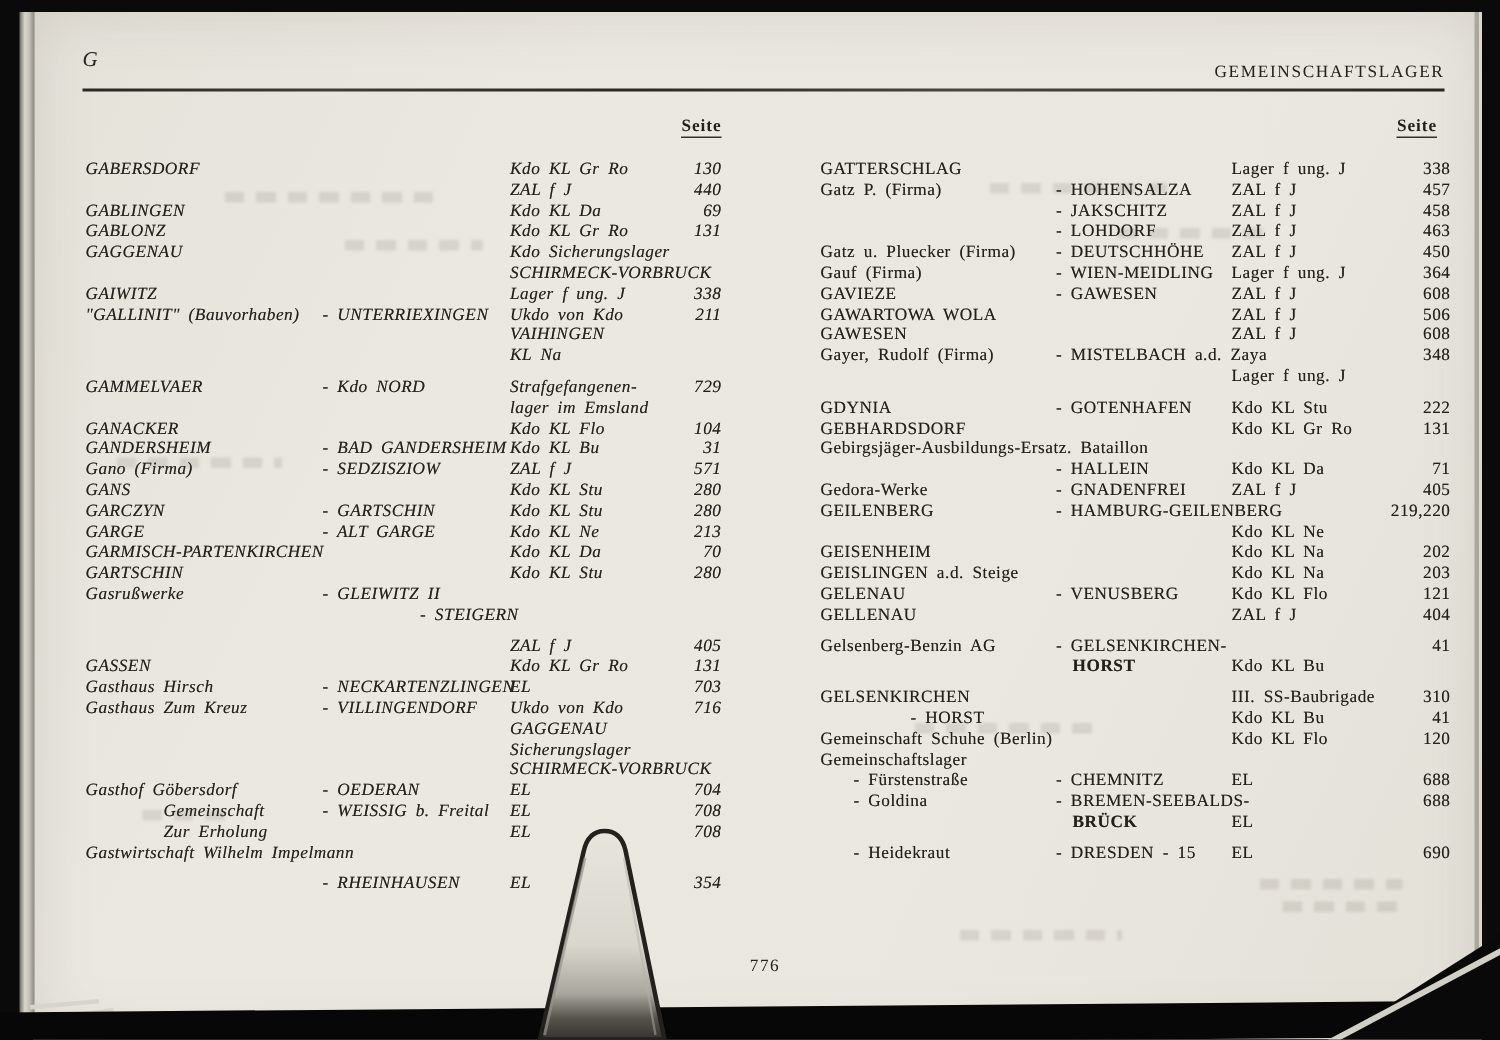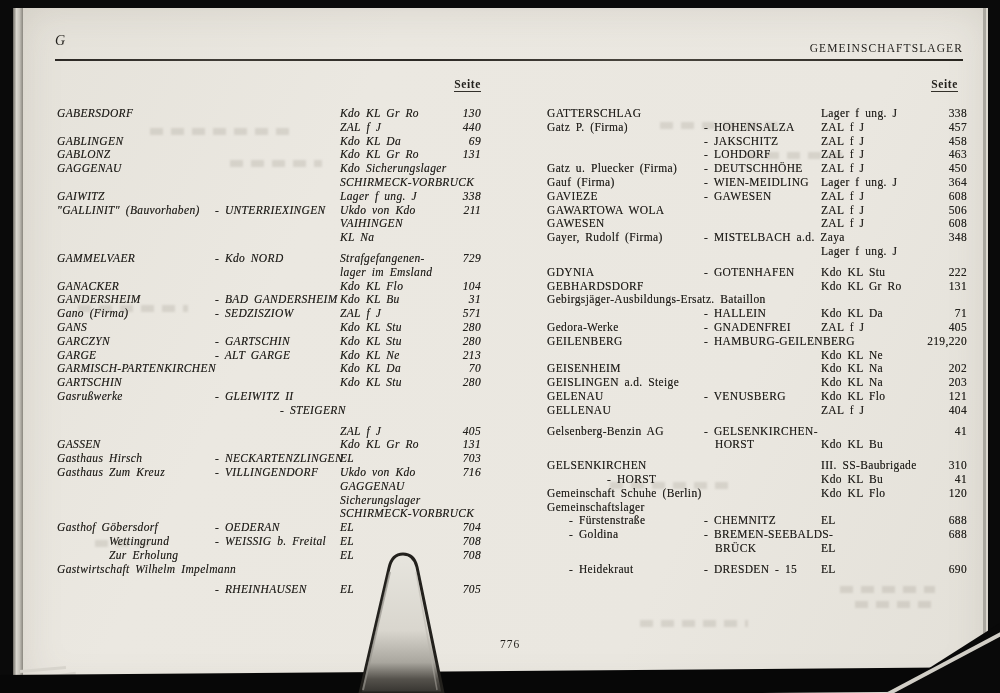--- a/index.html
+++ b/index.html
@@ -50,21 +50,21 @@
        text-shadow:0 0 .4px rgba(35,33,29,.55);}
   .col-left{left:57px; width:424px;font-style:italic;}
   .col-right{left:511px; width:420px;margin-left:36px;}
   .row{position:relative; height:13.8px;}
   .row.gap{margin-top:7px;}
   .row span{position:absolute; top:0; white-space:nowrap;}
   .c1{left:0;}
   .c1.i55{left:52px;} .c1.i22{left:22px;} .c1.i60{left:60px;}
   .c2{left:158px;}
   .col-right .c2{left:157px;text-align:center;}
-  .c2.l65{left:223px;text-align:right;} .c2.l10{left:168px;}
+  .c2.l65{left:223px;text-align:right;} .c2.l10{left:168px;font-weight:bold;}
   .c3{left:283px;text-align:right;}
   .col-right .c3{left:274px;}
   .c4{right:0; text-align:center;}
   
   .page-number{
     position:absolute; left:480px; top:638px; width:60px; text-align:center;
     font-size:11.5px; color:#23211d; z-index:2; letter-spacing:1px;
   }
   
   .ghost{
@@ -247,37 +247,37 @@
     <div class="row">
       <span class="c3">SCHIRMECK-VORBRUCK</span>
     </div>
     <div class="row">
       <span class="c1">Gasthof Göbersdorf</span>
       <span class="c2">- OEDERAN</span>
       <span class="c3">EL</span>
       <span class="c4">704</span>
     </div>
     <div class="row">
-      <span class="c1 i55">Wettingrund</span>
+      <span class="c1 i55">Gemeinschaft</span>
       <span class="c2">- WEISSIG b. Freital</span>
       <span class="c3">EL</span>
       <span class="c4">708</span>
     </div>
     <div class="row">
       <span class="c1 i55">Zur Erholung</span>
       <span class="c3">EL</span>
       <span class="c4">708</span>
     </div>
     <div class="row">
       <span class="c1">Gastwirtschaft Wilhelm Impelmann</span>
     </div>
     <div class="row gap">
       <span class="c2">- RHEINHAUSEN</span>
       <span class="c3">EL</span>
-      <span class="c4">705</span>
+      <span class="c4">354</span>
     </div>
   </div>
 <div class="col col-right">
     <div class="row">
       <span class="c1">GATTERSCHLAG</span>
       <span class="c3">Lager f ung. J</span>
       <span class="c4">338</span>
     </div>
     <div class="row">
       <span class="c1">Gatz P. (Firma)</span>

